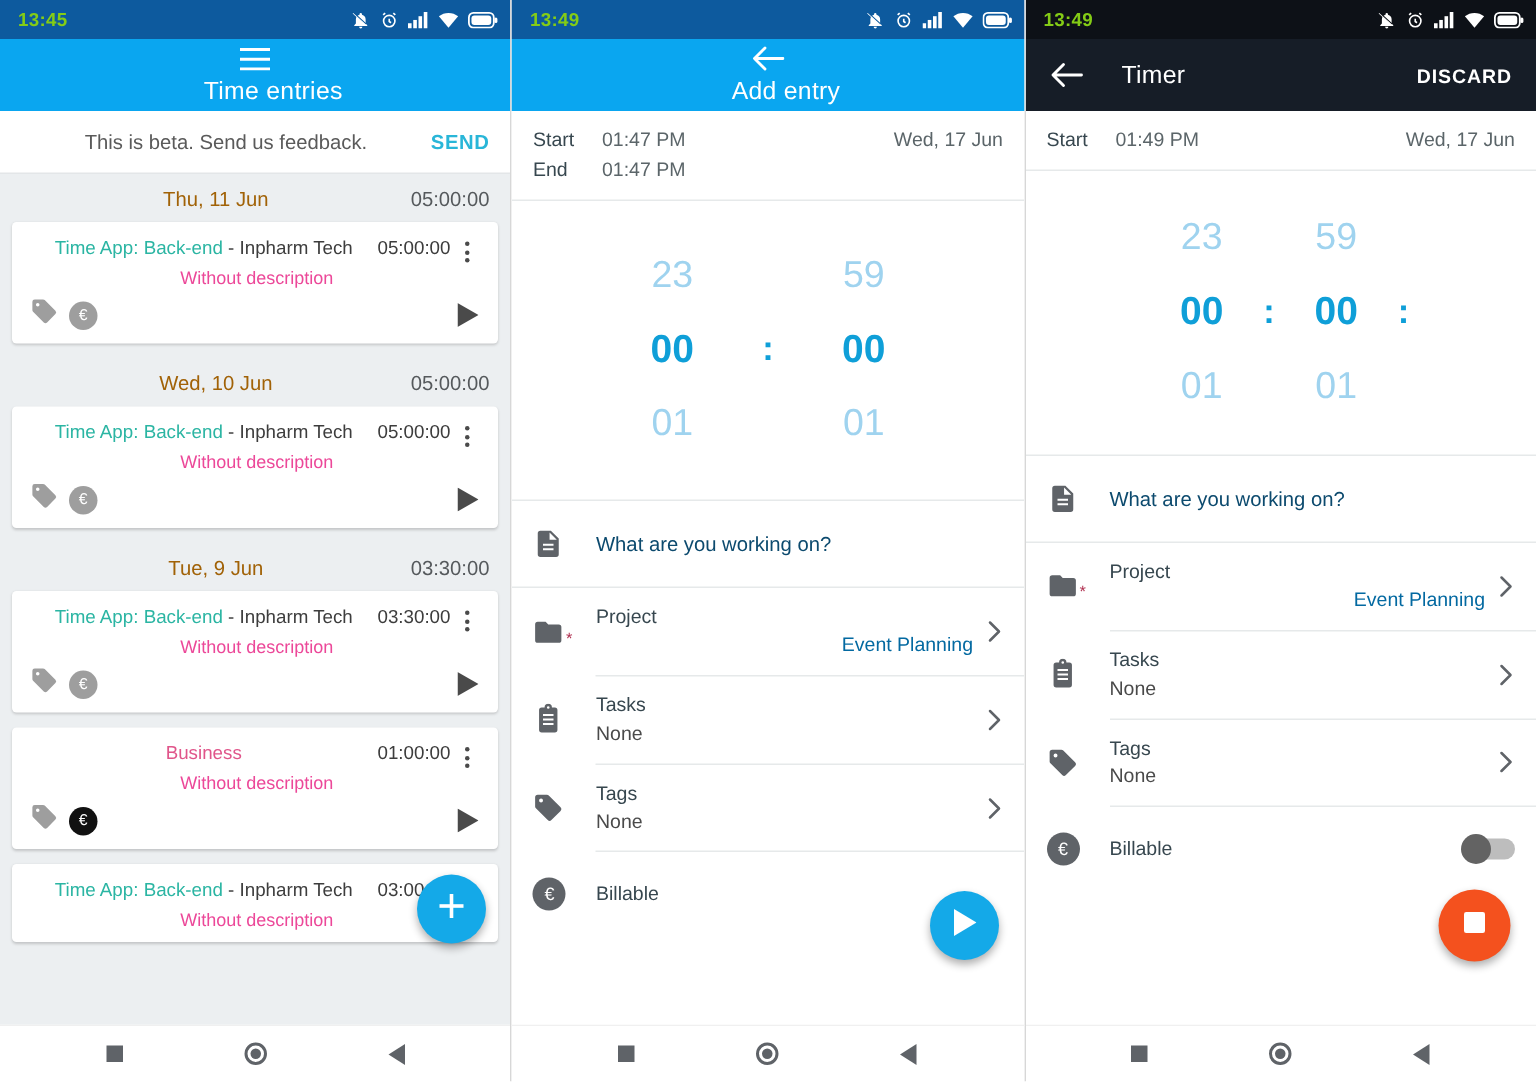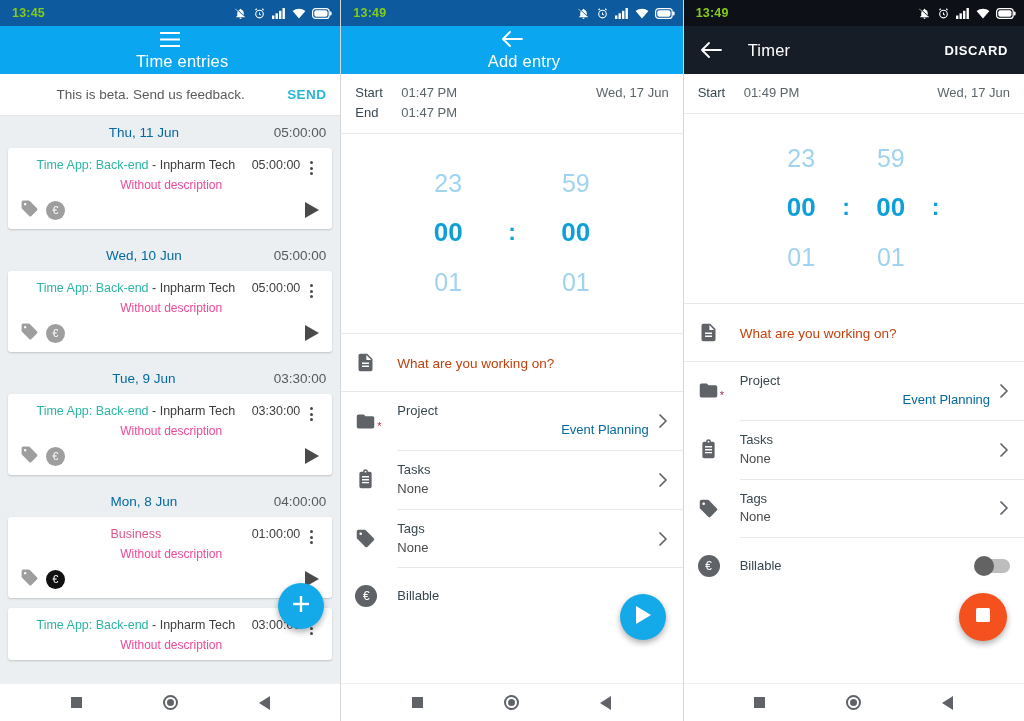--- a/index.html
+++ b/index.html
@@ -50,21 +50,21 @@
     border-bottom: 1px solid #e3e6e8;
   }
   .beta .txt { font-size: 13.5px; color: #5a5a5a; flex: 1; }
   .beta .send { font-size: 13.5px; color: #29b6d8; font-weight: bold; letter-spacing: .4px; }
 
   .daygroup { }
   .dayhead {
     height: 32px; display: flex; align-items: center;
     padding: 0 14px; background: #eceff1;
   }
-  .dayhead .d { font-size: 13.5px; color: #0369a1; flex: 1; }
+  .dayhead .d { font-size: 13.5px; color: #a16207; flex: 1; }
   .dayhead .t { font-size: 13.5px; color: #55595c; }
 
   .card {
     background: #ffffff; margin: 0 8px 10px 8px;
     border-radius: 3px;
     box-shadow: 0 1px 2px rgba(0,0,0,.18);
     padding: 9px 10px 8px 12px;
   }
   .card .top { display: flex; align-items: flex-start; }
   .card .proj { font-size: 12.5px; flex: 1; line-height: 1.25; padding-top: 1px; }
@@ -122,21 +122,21 @@
   .frow {
     display: flex; align-items: center;
     padding: 0 14px; min-height: 56px;
   }
   .frow .ico { width: 42px; flex: 0 0 42px; display: flex; align-items: center; position: relative; }
   .frow .fields { flex: 1; padding: 10px 0; }
   .frow .flabel { font-size: 13px; color: #37474f; line-height: 1.45; }
   .frow .fvalue { font-size: 13px; color: #4a4a4a; line-height: 1.45; }
   .frow .fvalue.link { color: #0369a1; text-align: right; }
   .frow .chev { width: 20px; display: flex; align-items: center; justify-content: flex-end; }
-  .frow .ph { font-size: 13.5px; color: #c2410c; }
+  .frow .ph { font-size: 13.5px; color: #0c4a6e; }
   .frow.note { border-bottom: 1px solid #e6e9ea; min-height: 58px; }
   .divider { height: 1px; background: #e6e9ea; margin-left: 56px; }
   .req-star { position: absolute; top: 10px; left: 22px; color: #b03050; font-size: 11px; line-height: 1; }
 
   .toggle { width: 34px; height: 14px; border-radius: 7px; background: #bdbdbd; position: relative; }
   .toggle .knob { position: absolute; left: -2px; top: -3px; width: 20px; height: 20px; border-radius: 50%; background: #636363; }
 
   
   .navbar {
     flex: 0 0 38px; height: 38px; background: #ffffff;
@@ -305,24 +305,20 @@
             <span class="play">
               <svg width="14" height="16" viewBox="0 0 14 16" fill="#4a4a4a">
                   <path d="M0 0l14 8-14 8z"></path>
                 </svg>
             </span>
           </div>
         </div>
       </div>
 
       <div class="daygroup">
-        <div class="dayhead">
-          <span class="d">Mon, 8 Jun</span>
-          <span class="t">04:00:00</span>
-        </div>
         <div class="card">
           <div class="top">
             <span class="proj"><span class="name pink">Business</span><span class="client"></span></span>
             <span class="dur">01:00:00</span>
             <span class="menu">
                 <i></i>
                 <i></i>
                 <i></i>
               </span>
           </div>

